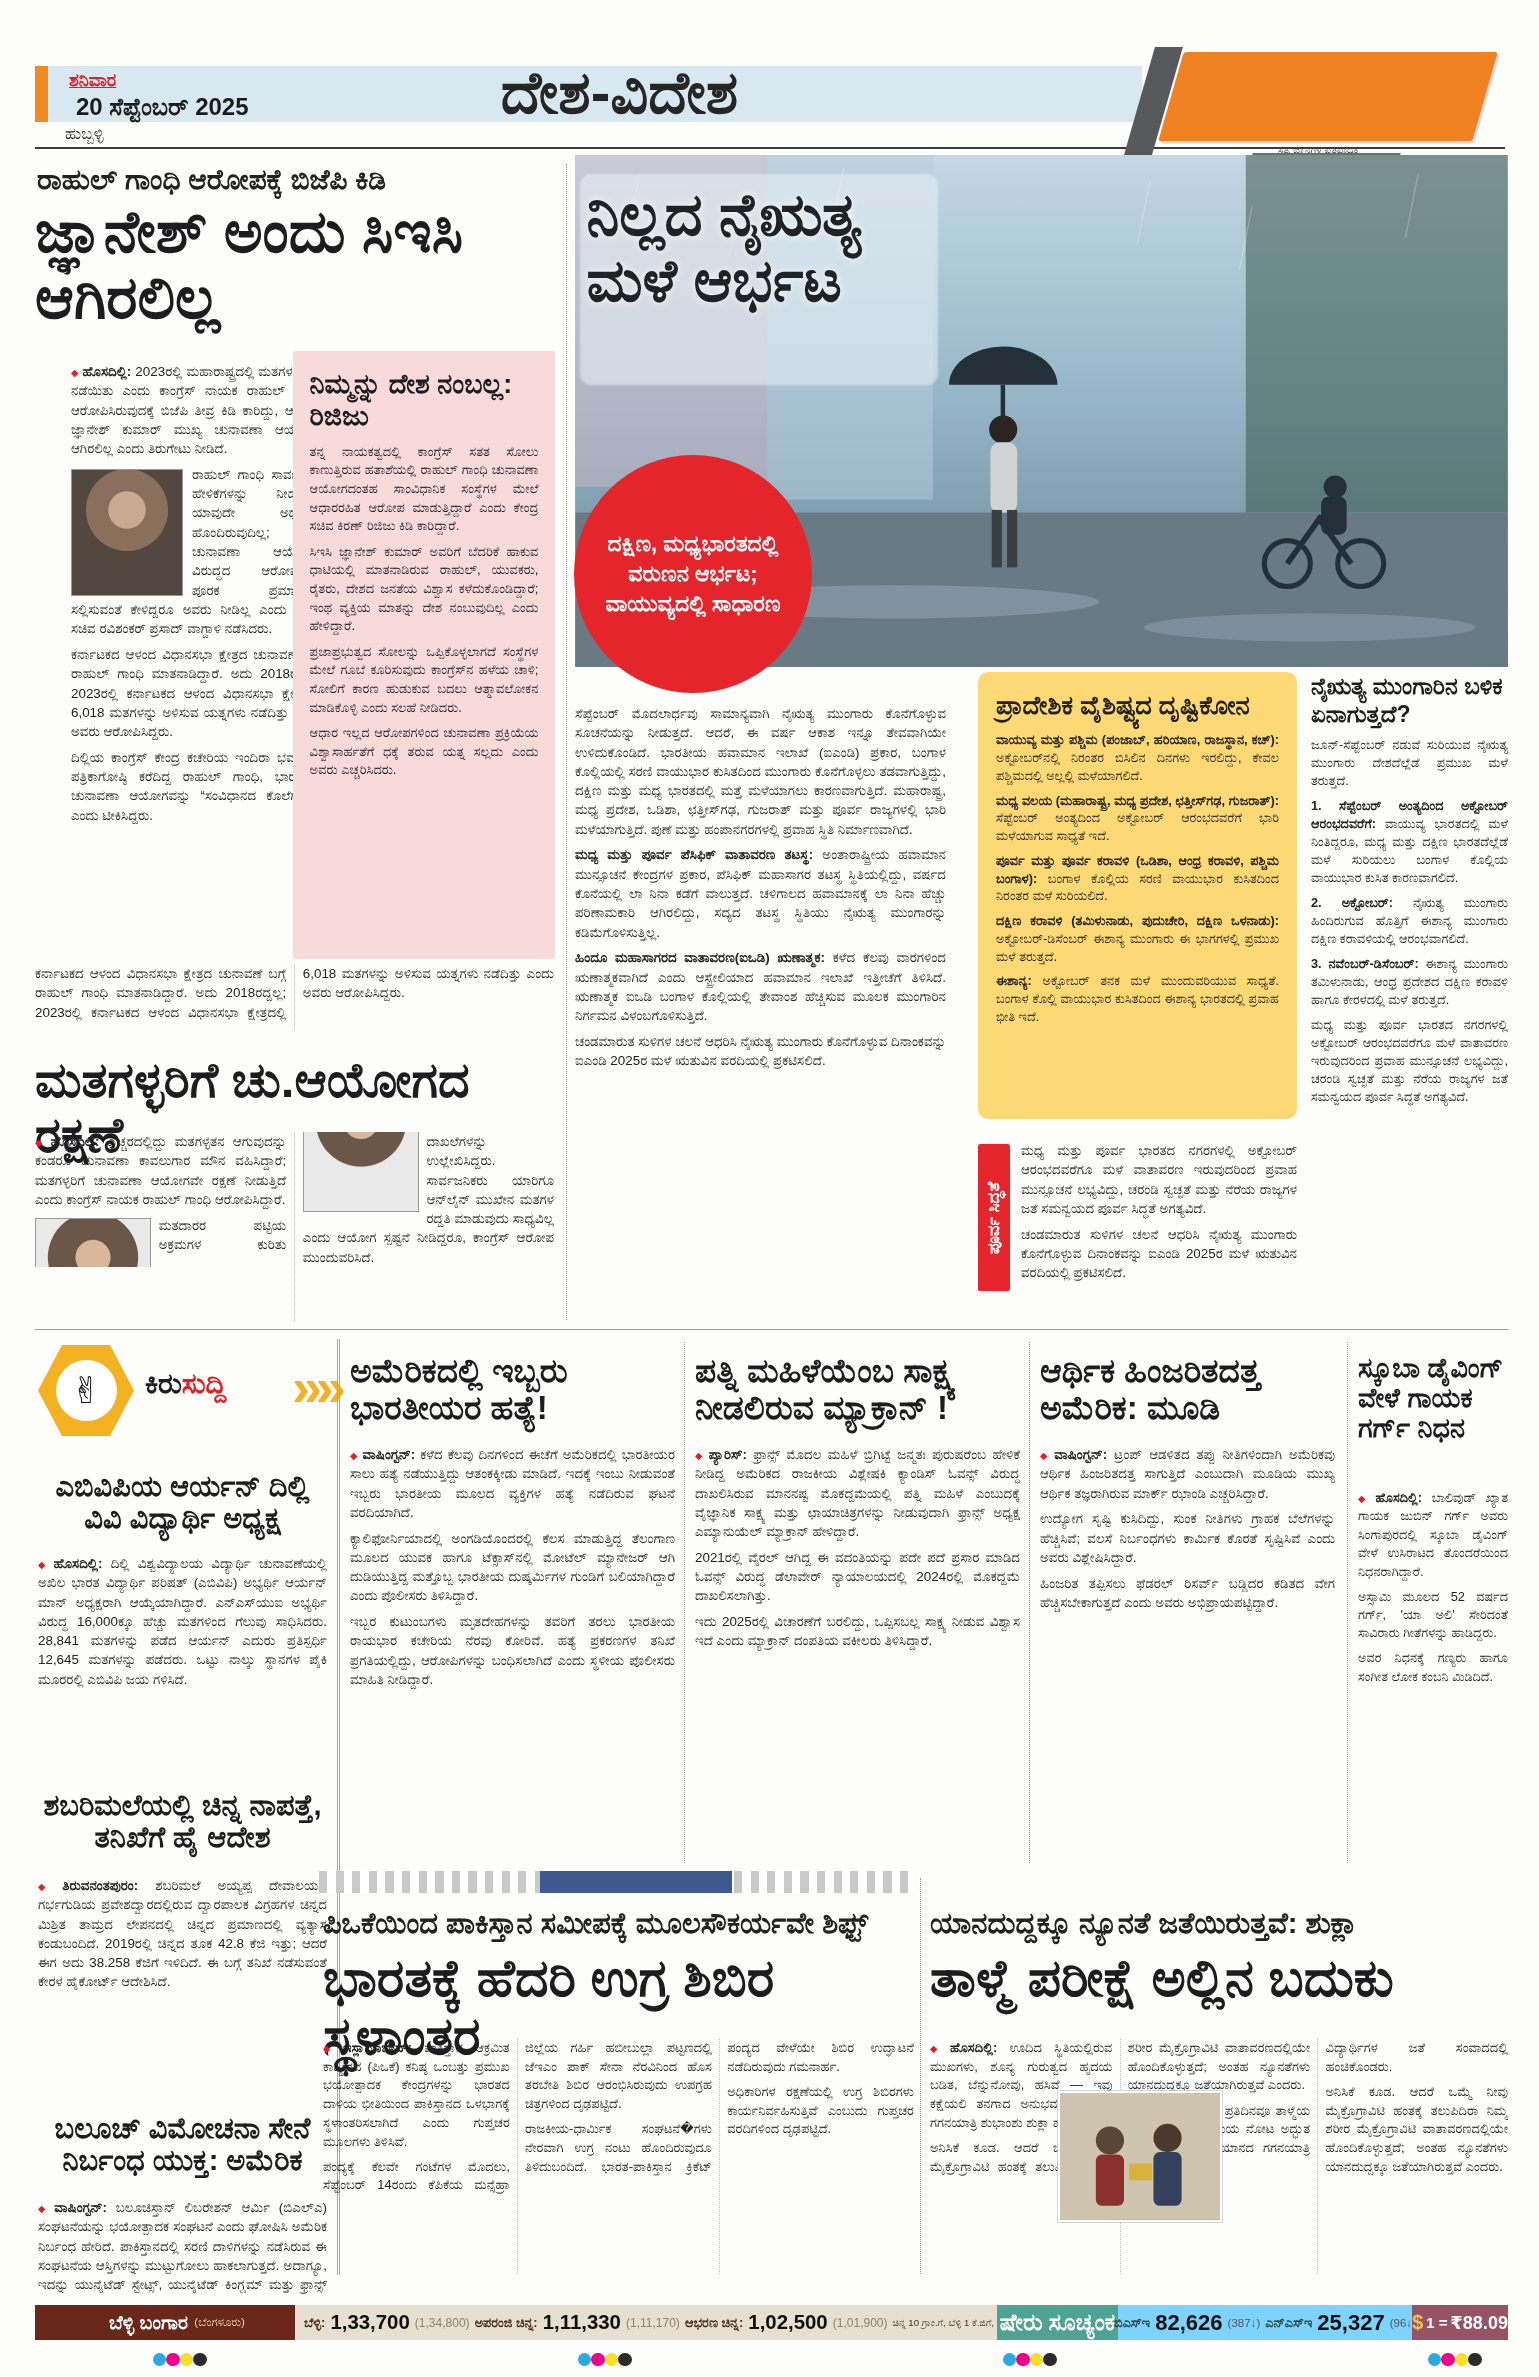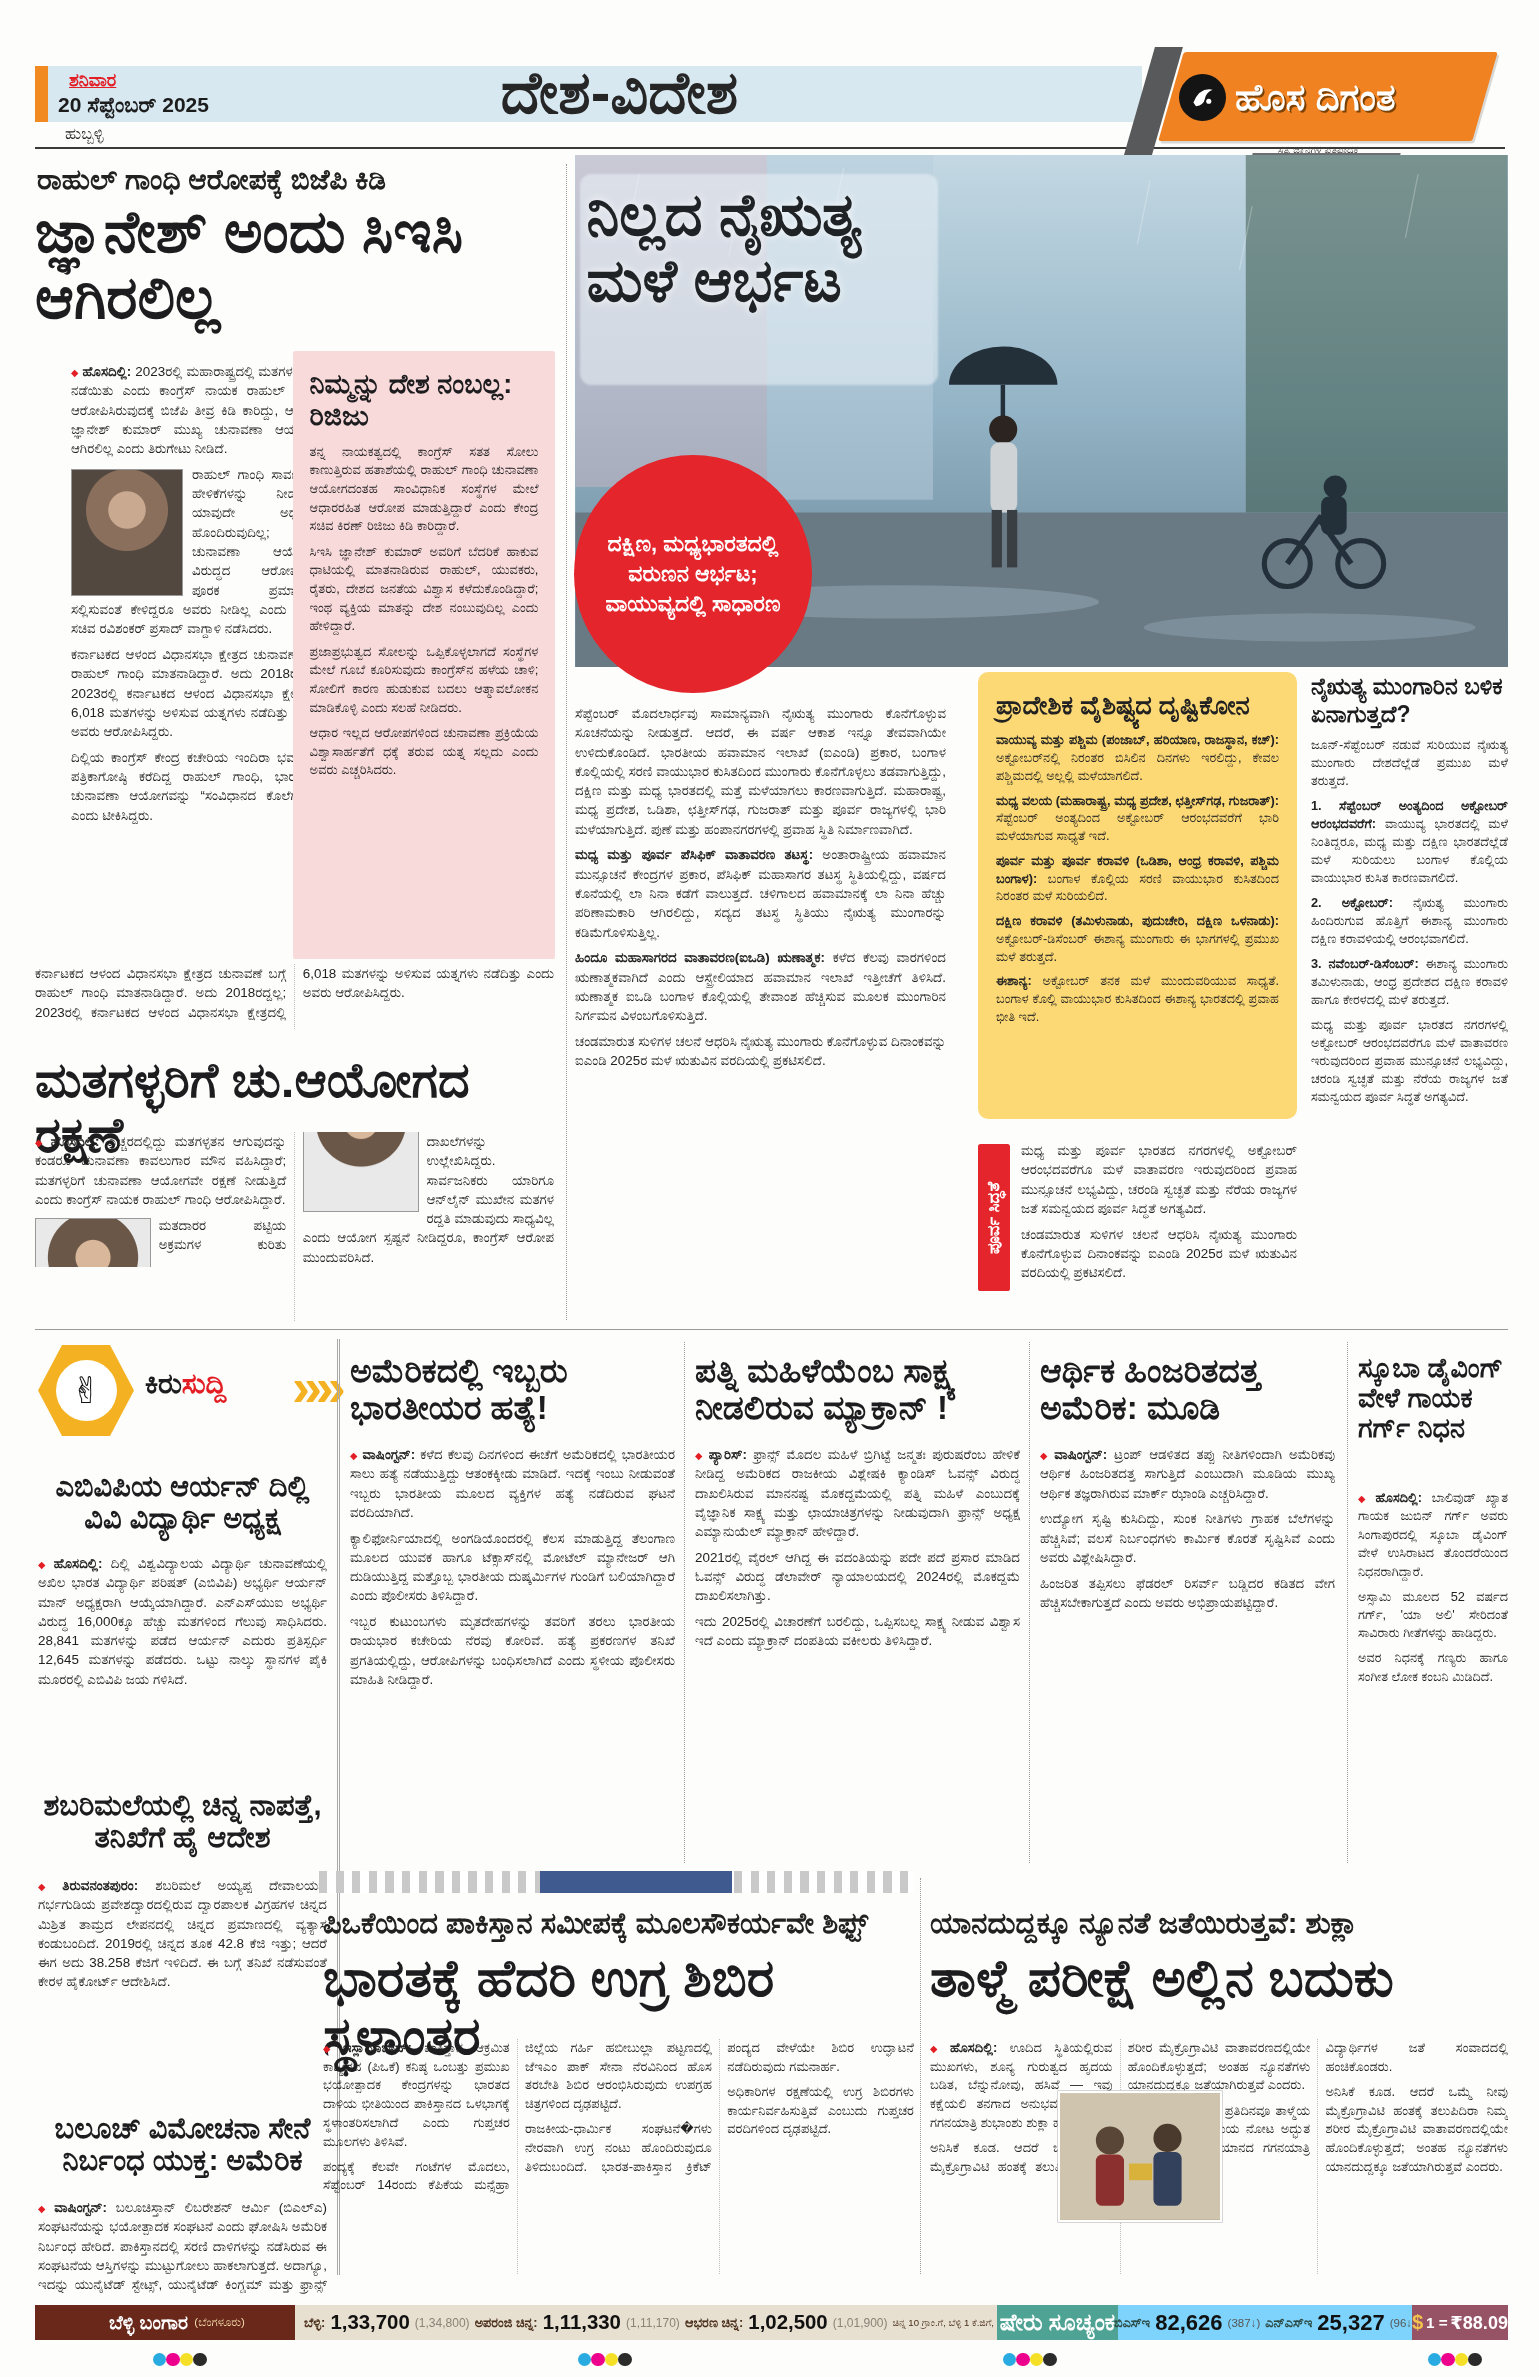--- a/index.html
+++ b/index.html
@@ -34,36 +34,27 @@
 </style>
 </head>
 <body>
 
 <div id="page">
 
   <div class="ab" style="left:0;top:0;width:1540px;height:153px;">
     <div class="ab" style="left:35px;top:66px;width:12.8px;height:56px;background:#f08a21;"></div>
     <div class="ab" style="left:48px;top:66px;width:1094px;height:56px;background:#d8e8f1;"></div>
     <div class="ab" style="left:69px;top:70px;font-size:18px;font-weight:bold;color:#e31e24;text-decoration:underline;">ಶನಿವಾರ</div>
-    <div class="ab" style="left:58px;top:93px;font-size:21px;font-weight:bold;color:#1c1c1c;">20 ಸೆಪ್ಟೆಂಬರ್ 2025</div>
+    <div class="ab" style="left:76px;top:93px;font-size:24px;font-weight:bold;color:#1c1c1c;">20 ಸೆಪ್ಟೆಂಬರ್ 2025</div>
     <div class="ab" style="left:268px;top:59px;width:703px;text-align:center;font-size:59px;font-weight:bold;color:#262626;">ದೇಶ-ವಿದೇಶ</div>
     <div class="ab" style="left:65px;top:125px;font-size:16px;color:#222;">ಹುಬ್ಬಳ್ಳಿ</div>
     <div class="ab rule" style="left:35px;top:147px;width:1470px;height:1.9px;"></div>
 
     <div class="ab skew" style="left:1132px;top:47px;width:28px;height:160px;background:#58595b;"></div>
     <div class="ab skew" style="left:1171px;top:52px;width:314px;height:89px;background:#f08221;border-radius:2.6px;box-shadow:2.6px 2.6px 0 rgba(0,0,0,0.15);"></div>
-    <div class="ab" style="left:1179px;top:60px;width:300px;height:75px;display:flex;align-items:center;gap:9px;">
-      <span style="width:47px;height:47px;border-radius:50%;background:#141414;display:inline-flex;align-items:center;justify-content:center;">
-        <svg width="32" height="32" viewBox="0 0 50 50">
-            <path d="M10 32 Q20 8 40 12 Q30 16 28 26 Q26 36 14 38 Z" fill="#fff"></path>
-            <circle cx="34" cy="30" r="4" fill="#fff"></circle>
-          </svg>
-      </span>
-      <span style="font-size:37px;font-weight:bold;color:#fff;text-shadow:1.9px 1.9px 0 #7a4104;">ಹೊಸ ದಿಗಂತ</span>
-    </div>
     <div class="ab" style="left:1278px;top:144px;font-size:10.2px;color:#3d3d3d;">ಸತ್ಯ ಜ್ಞಾನಗಳ ಪ್ರತಿಪಾದಕ</div>
     <div class="ab skew" style="left:1245px;top:153px;width:148px;height:54px;background:#6d6e71;display:flex;align-items:center;justify-content:center;">
       <span style="transform:skewX(16deg);font-size:41px;font-weight:bold;color:#fff;letter-spacing:5.1px;">02</span>
     </div>
   </div>
 
   <div class="ab hl" style="left:35px;top:199px;width:527px;font-size:59px;">ಜ್ಞಾನೇಶ್ ಅಂದು ಸಿಇಸಿ ಆಗಿರಲಿಲ್ಲ</div>
   <div class="ab kick" style="left:37px;top:164px;width:524px;font-size:28px;">ರಾಹುಲ್ ಗಾಂಧಿ ಆರೋಪಕ್ಕೆ ಬಿಜೆಪಿ ಕಿಡಿ</div>
 
   <div class="ab body-t just" style="left:35px;top:362px;width:250px;height:597px;overflow:hidden;margin-left:36px;">

